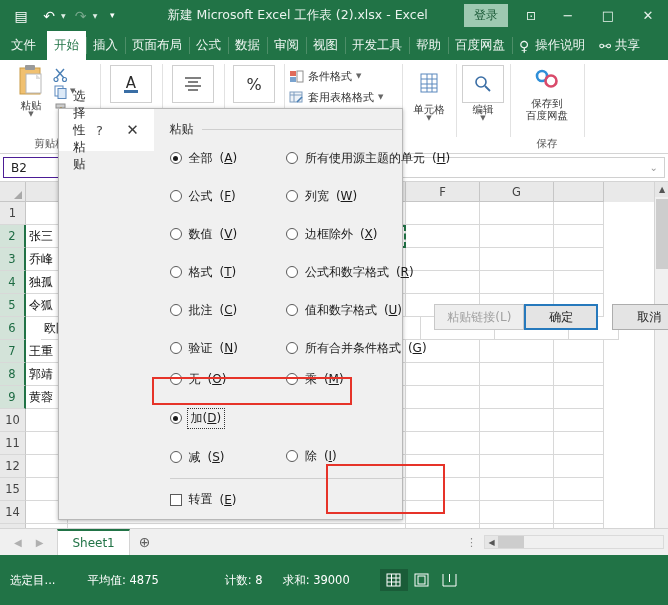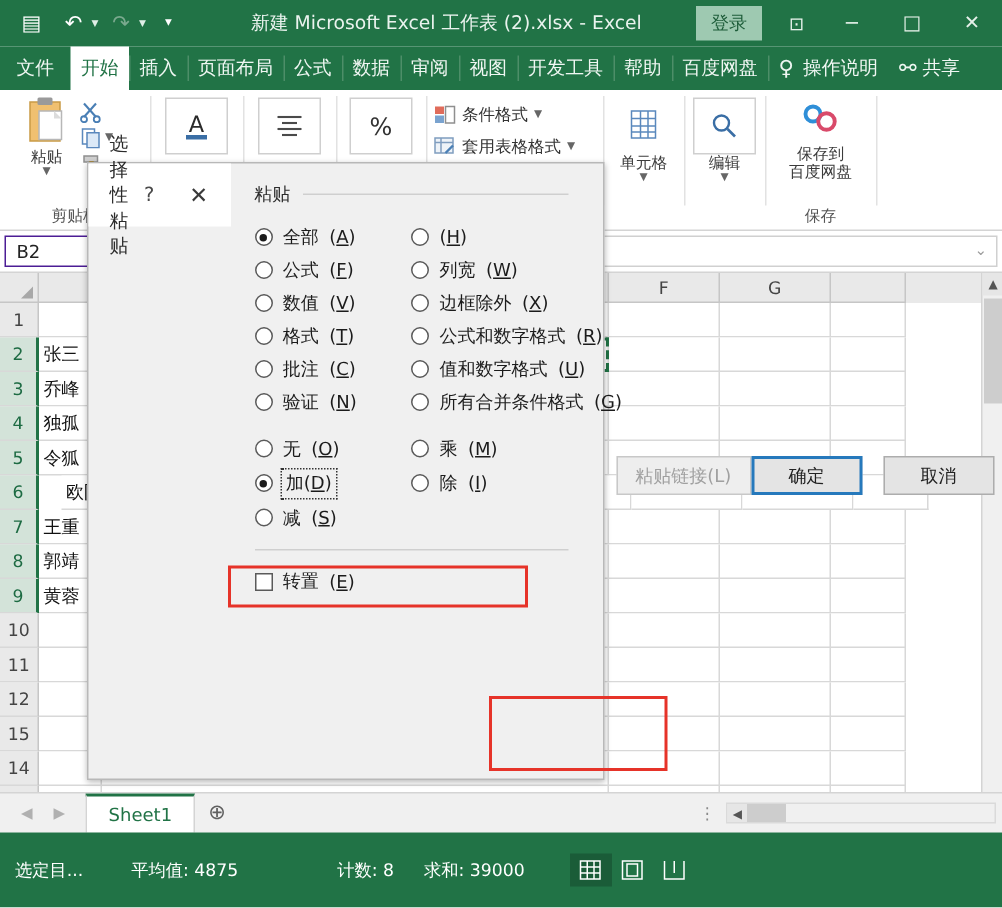--- a/index.html
+++ b/index.html
@@ -217,21 +217,21 @@
   .dlg-title-text { flex:1; font-size:12.5px; color:#2b2b2b; }
   .dlg-help { width:28px; text-align:center; font-size:13px; color:#4a4a4a; }
   .dlg-close { width:38px; text-align:center; font-size:15px; color:#3a3a3a; }
   .dlg-body { flex:1; padding:8px 16px 0 16px; position:relative; }
 
   .section-head { display:flex; align-items:center; gap:8px; margin-top:4px; }
   .section-head .sh-text { font-size:12px; color:#2b2b2b; white-space:nowrap; }
   .section-head .sh-line { flex:1; height:1px; background:#cfcfcf; }
 
   .opt-grid { display:flex; margin-top:9px; }
-  .opt-col { width:50%; display:flex; flex-direction:column; gap:0px;}
+  .opt-col { width:50%; display:flex; flex-direction:column; gap:16px;justify-content:space-between;}
   .opt {
     display:flex; align-items:center; gap:7px; height:22px;
     font-size:12px; color:#1b1b1b; white-space:nowrap;
   }
   .radio {
     width:12px; height:12px; border:1px solid #5a5a5a; border-radius:50%;
     background:#fff; position:relative; flex:none;
   }
   .radio.on::after {
     content:""; position:absolute; left:2.5px; top:2.5px;
@@ -706,20 +706,21 @@
           </div>
           <div class="opt">
             <span class="radio"></span>
             <span>验证</span>
               <span>(<span class="acc">N</span>)</span>
           </div>
         </div>
         <div class="opt-col">
           <div class="opt">
             <span class="radio"></span>
+            <span>所有使用源主题的单元</span>
               <span>(<span class="acc">H</span>)</span>
           </div>
           <div class="opt">
             <span class="radio"></span>
             <span>列宽</span>
               <span>(<span class="acc">W</span>)</span>
           </div>
           <div class="opt">
             <span class="radio"></span>
             <span>边框除外</span>

